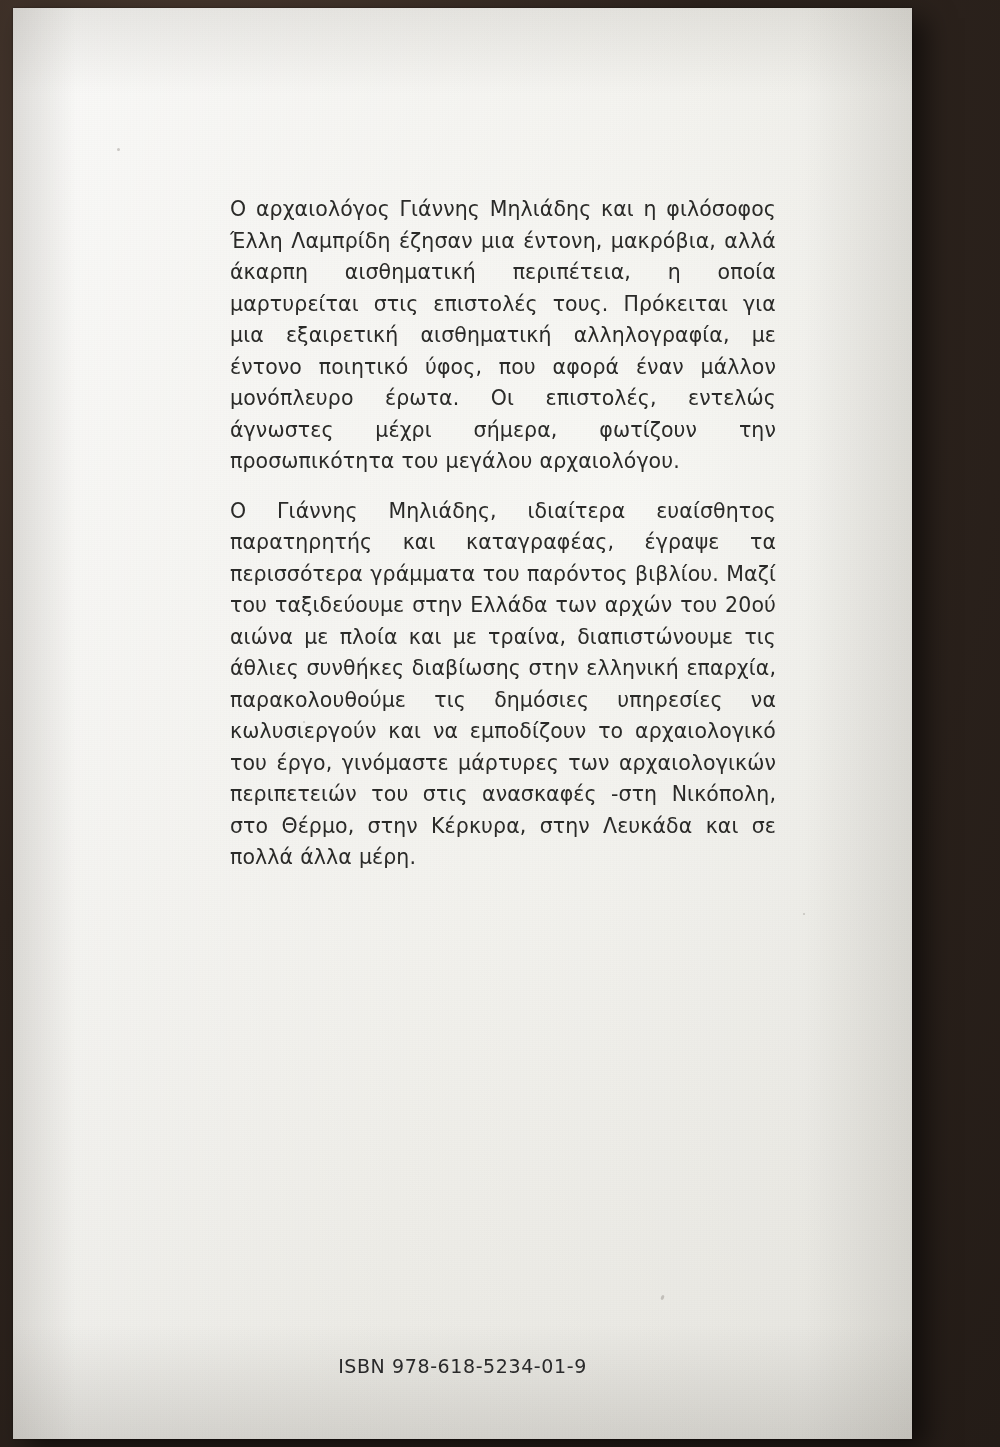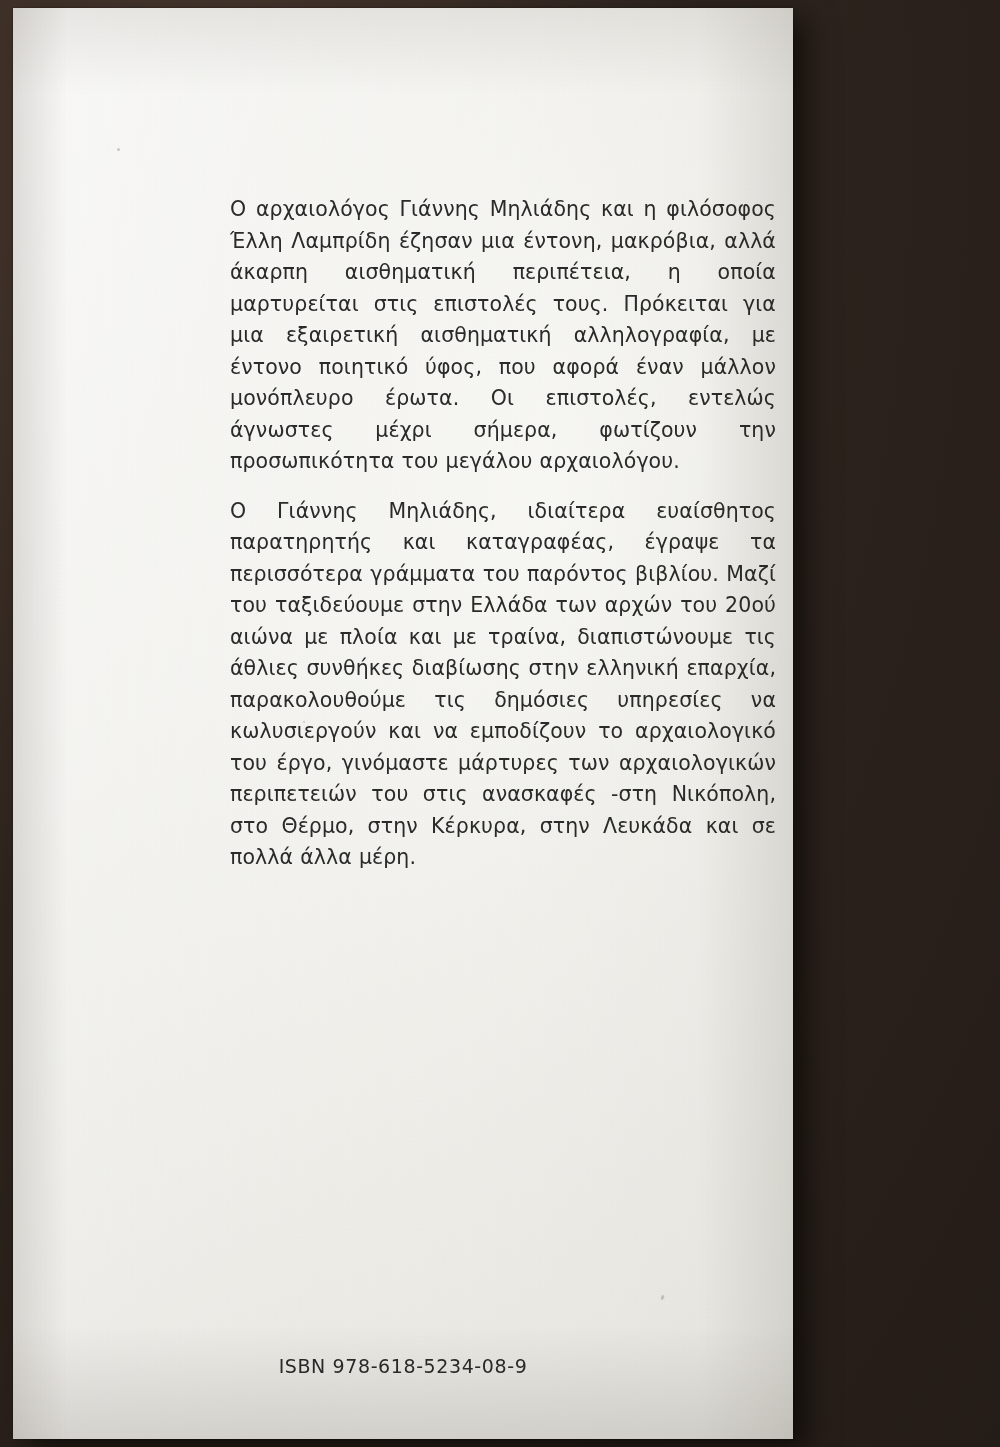--- a/index.html
+++ b/index.html
@@ -20,21 +20,21 @@
     inset: 0;
     background:
       radial-gradient(ellipse at 20% 10%, #4a3a30 0%, #2e241e 45%, #241c17 100%);
   }
 
   
   .book-cover {
     position: absolute;
     left: 13px;
     top: 8px;
-    width: 780px;
+    width: 899px;
     height: 1431px;
     background: #f2f1ed;
     background-image:
       linear-gradient(105deg, rgba(255,255,255,0.75) 0%, rgba(238,237,232,0.2) 55%, rgba(222,221,215,0.45) 100%),
       radial-gradient(ellipse at 70% 35%, #fbfbf8 0%, #eeede8 60%, #e4e3dd 100%);
     box-shadow:
       0 0 2px rgba(0,0,0,0.4),
       14px 10px 26px rgba(0,0,0,0.55);
     overflow: hidden;
   }
@@ -114,14 +114,14 @@
   <div class="speck" style="left:104px; top:140px; width:3px; height:3px;"></div>
   <div class="speck" style="left:290px; top:713px; width:2px; height:2px;"></div>
   <div class="speck" style="left:648px; top:1287px; width:3px; height:5px; transform:rotate(25deg);"></div>
   <div class="speck" style="left:790px; top:905px; width:2px; height:2px;"></div>
 
   <div class="blurb">
     <p>Ο αρχαιολόγος Γιάννης Μηλιάδης και η φιλόσοφος Έλλη Λαμπρίδη έζησαν μια έντονη, μακρόβια, αλλά άκαρπη αισθηματική περιπέτεια, η οποία μαρτυρείται στις επιστολές τους. Πρόκειται για μια εξαιρετική αισθηματική αλληλογραφία, με έντονο ποιητικό ύφος, που αφορά έναν μάλλον μονόπλευρο έρωτα. Οι επιστολές, εντελώς άγνωστες μέχρι σήμερα, φωτίζουν την προσωπικότητα του μεγάλου αρχαιολόγου.</p>
     <p>Ο Γιάννης Μηλιάδης, ιδιαίτερα ευαίσθητος παρατηρητής και καταγραφέας, έγραψε τα περισσότερα γράμματα του παρόντος βιβλίου. Μαζί του ταξιδεύουμε στην Ελλάδα των αρχών του 20ού αιώνα με πλοία και με τραίνα, διαπιστώνουμε τις άθλιες συνθήκες διαβίωσης στην ελληνική επαρχία, παρακολουθούμε τις δημόσιες υπηρεσίες να κωλυσιεργούν και να εμποδίζουν το αρχαιολογικό του έργο, γινόμαστε μάρτυρες των αρχαιολογικών περιπετειών του στις ανασκαφές -στη Νικόπολη, στο Θέρμο, στην Κέρκυρα, στην Λευκάδα και σε πολλά άλλα μέρη.</p>
   </div>
 
-  <div class="isbn-line">ISBN 978-618-5234-08-9</div>
+  <div class="isbn-line">ISBN 978-618-5234-01-9</div>
 </div>
 
 </body></html>

